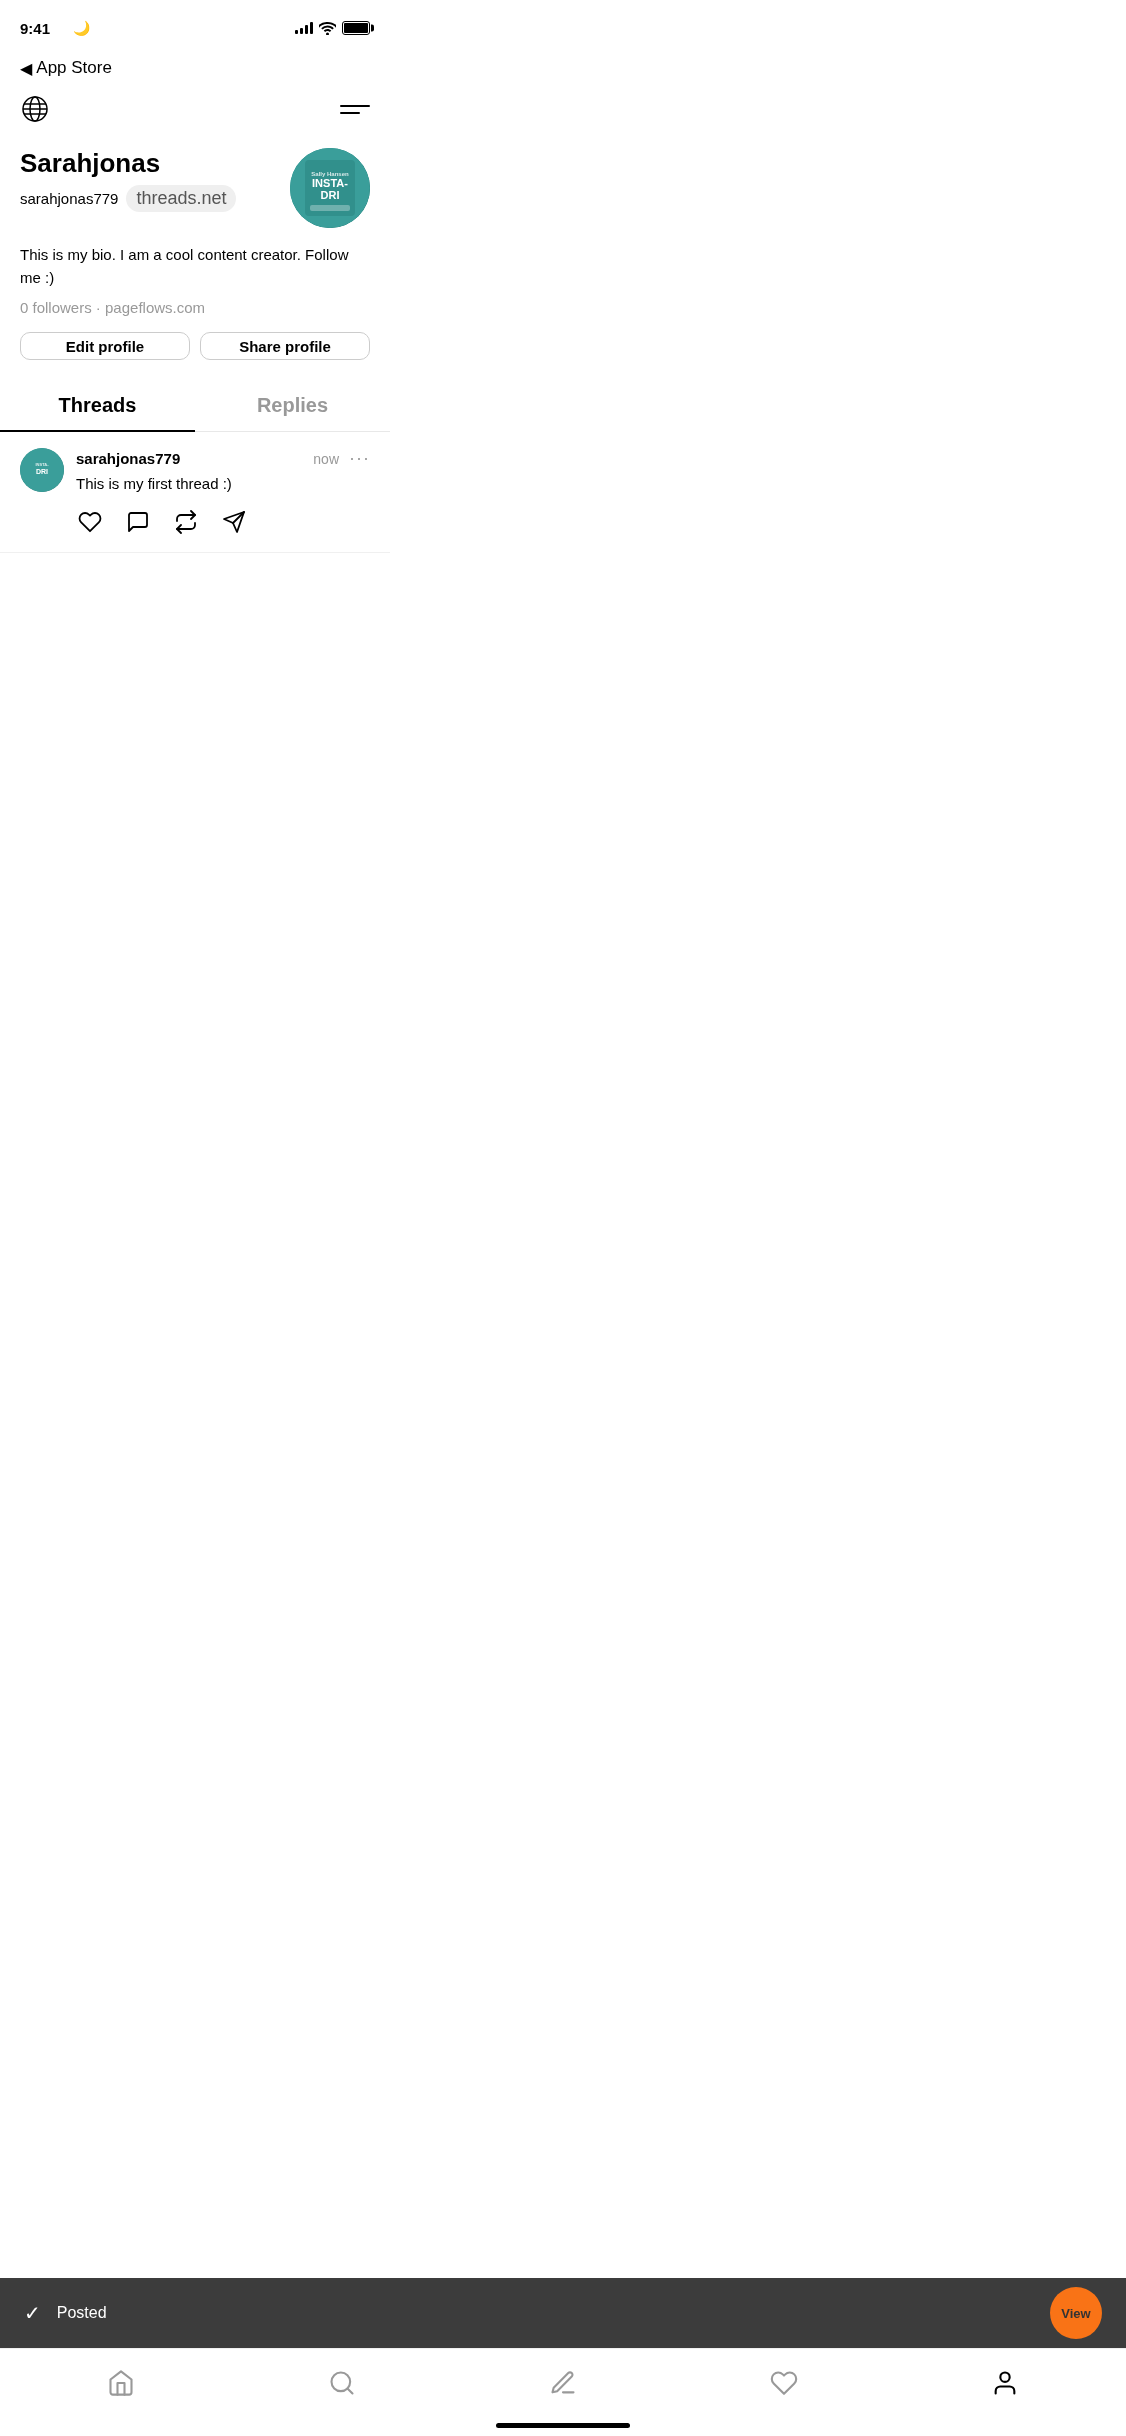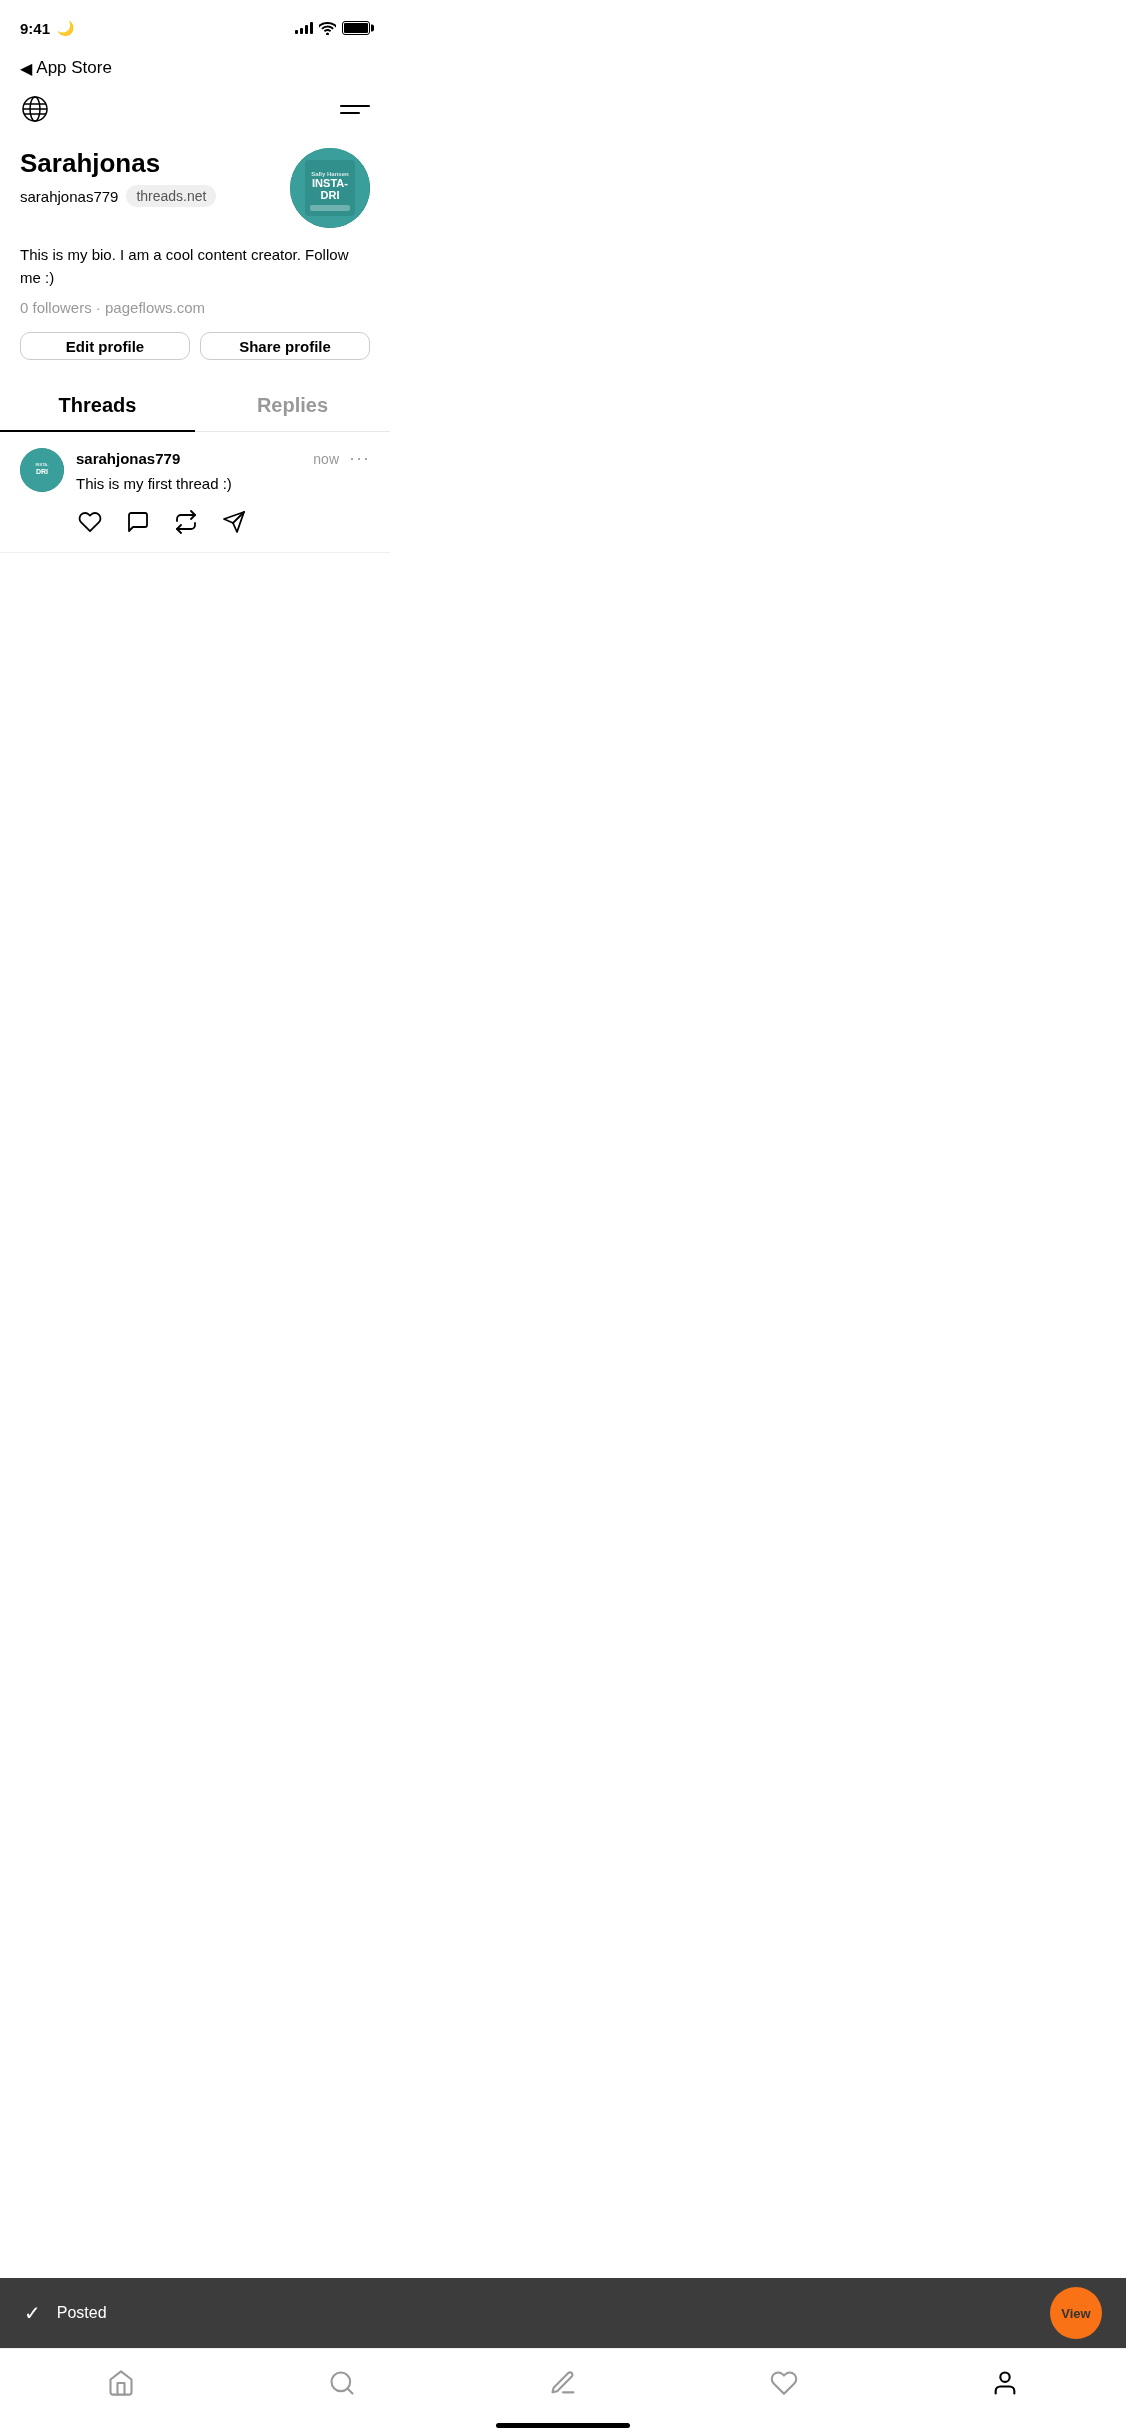--- a/index.html
+++ b/index.html
@@ -111,21 +111,21 @@
       flex-wrap: wrap;
     }
     .profile-username {
       font-size: 15px;
       color: #000;
     }
     .threads-badge {
       background: #efefef;
       border-radius: 20px;
       padding: 3px 10px;
-      font-size: 14px;
+      font-size: 18px;
       color: #555;
     }
     .profile-avatar {
       width: 80px;
       height: 80px;
       border-radius: 50%;
       overflow: hidden;
       flex-shrink: 0;
       margin-left: 16px;
       background: #5bb8b4;
@@ -369,21 +369,21 @@
       width: 134px;
       height: 5px;
       background: #000;
       border-radius: 3px;
     }
   </style>
 </head>
 <body>
 
 <div class="status-bar">
-  <div style="display:flex;align-items:center;gap:7px;">
+  <div style="display:flex;align-items:center;gap:23px;">
     <span class="status-time">9:41</span>
     <span style="font-size:14px;">🌙</span>
   </div>
   <div class="status-icons">
     <div class="signal-bars">
       <div class="signal-bar" style="height:4px;"></div>
       <div class="signal-bar" style="height:6px;"></div>
       <div class="signal-bar" style="height:9px;"></div>
       <div class="signal-bar" style="height:12px;"></div>
     </div>

